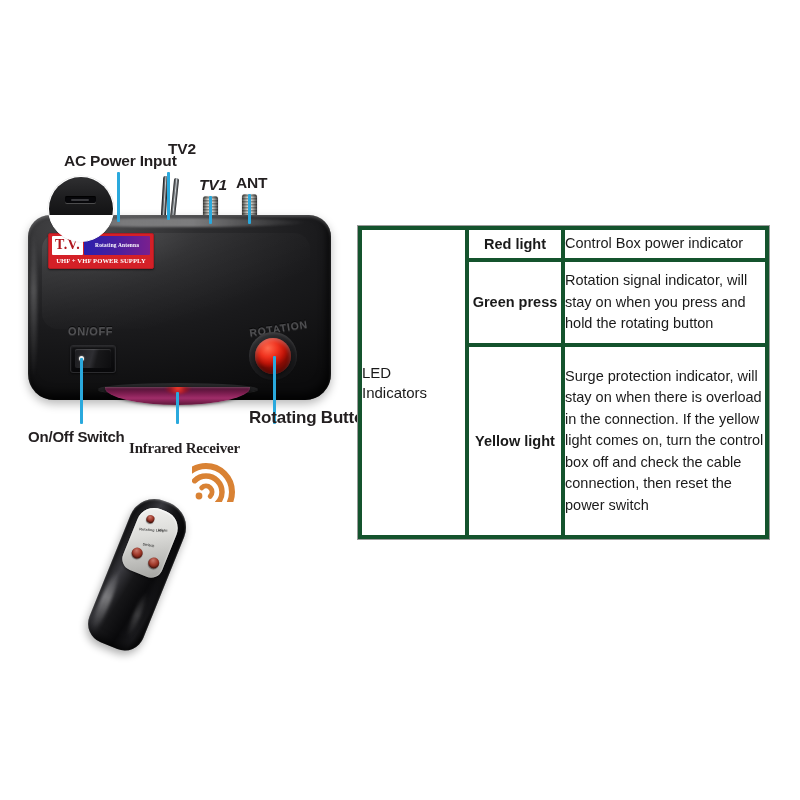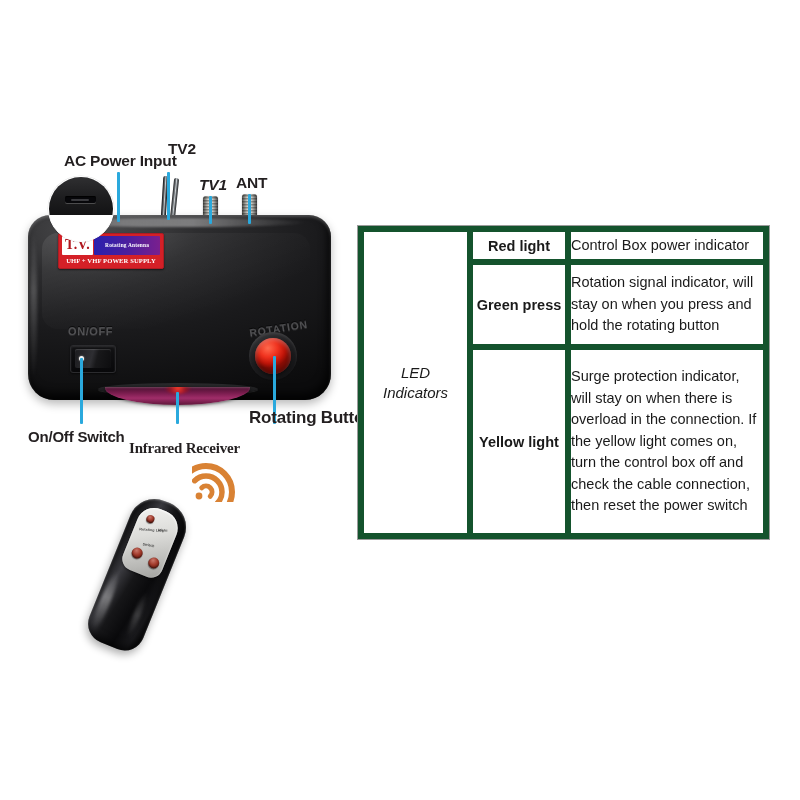--- a/index.html
+++ b/index.html
@@ -96,21 +96,20 @@
     position: absolute;
     left: 48px;
     top: 233px;
     width: 104px;
     height: 34px;
     background: #d42027;
     border: 1px solid #b01b22;
     border-radius: 2px;
     box-shadow: 0 1px 2px rgba(0,0,0,0.55);
     overflow: hidden;
-    margin-left: 10px;
   }
   .stk-row1 {
     display: flex;
     align-items: stretch;
     height: 21px;
     padding: 2px 3px 0 3px;
     box-sizing: border-box;
   }
   .stk-tv {
     background: #ffffff;
@@ -414,34 +413,33 @@
     box-sizing: border-box;
     background: #ffffff;
   }
   #led-table table {
     width: 100%;
     height: 100%;
     border-collapse: collapse;
     table-layout: fixed;
   }
   #led-table td {
-    border: 6px solid #14532d;
+    border: 4px solid #14532d;
     padding: 0;
     vertical-align: middle;
     color: #1a1a1a;
   }
   td.col-group {
     width: 103px;
-    text-align: center;
+    text-align: left;
     font-size: 15px;
     line-height: 20px;
     border-left: none;
     border-top: none;
     border-bottom: none;
-    font-style: italic;
   }
   td.col-light {
     width: 92px;
     text-align: center;
     font-weight: bold;
     font-size: 14.5px;
     padding: 0 4px;
   }
   td.col-desc {
     text-align: left;

